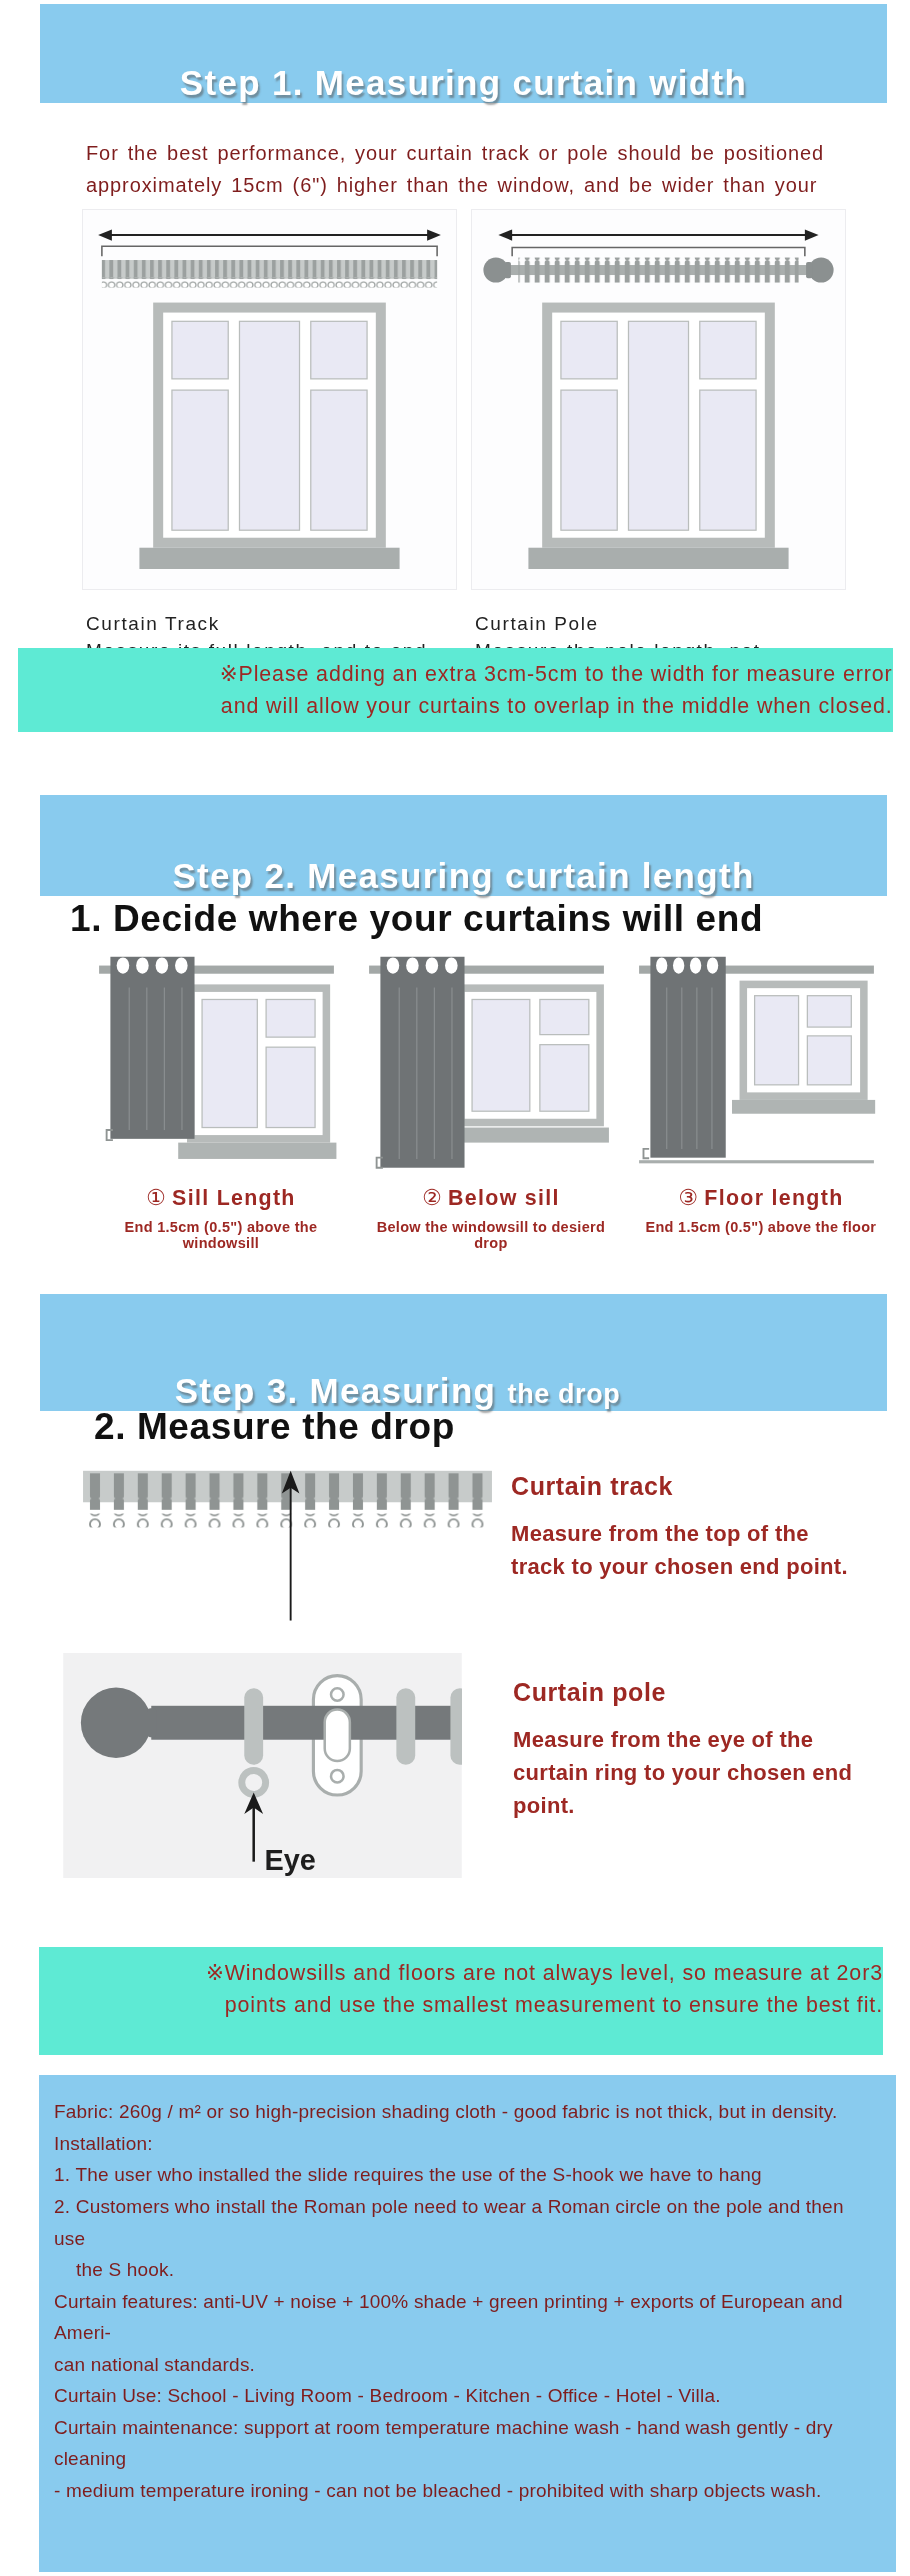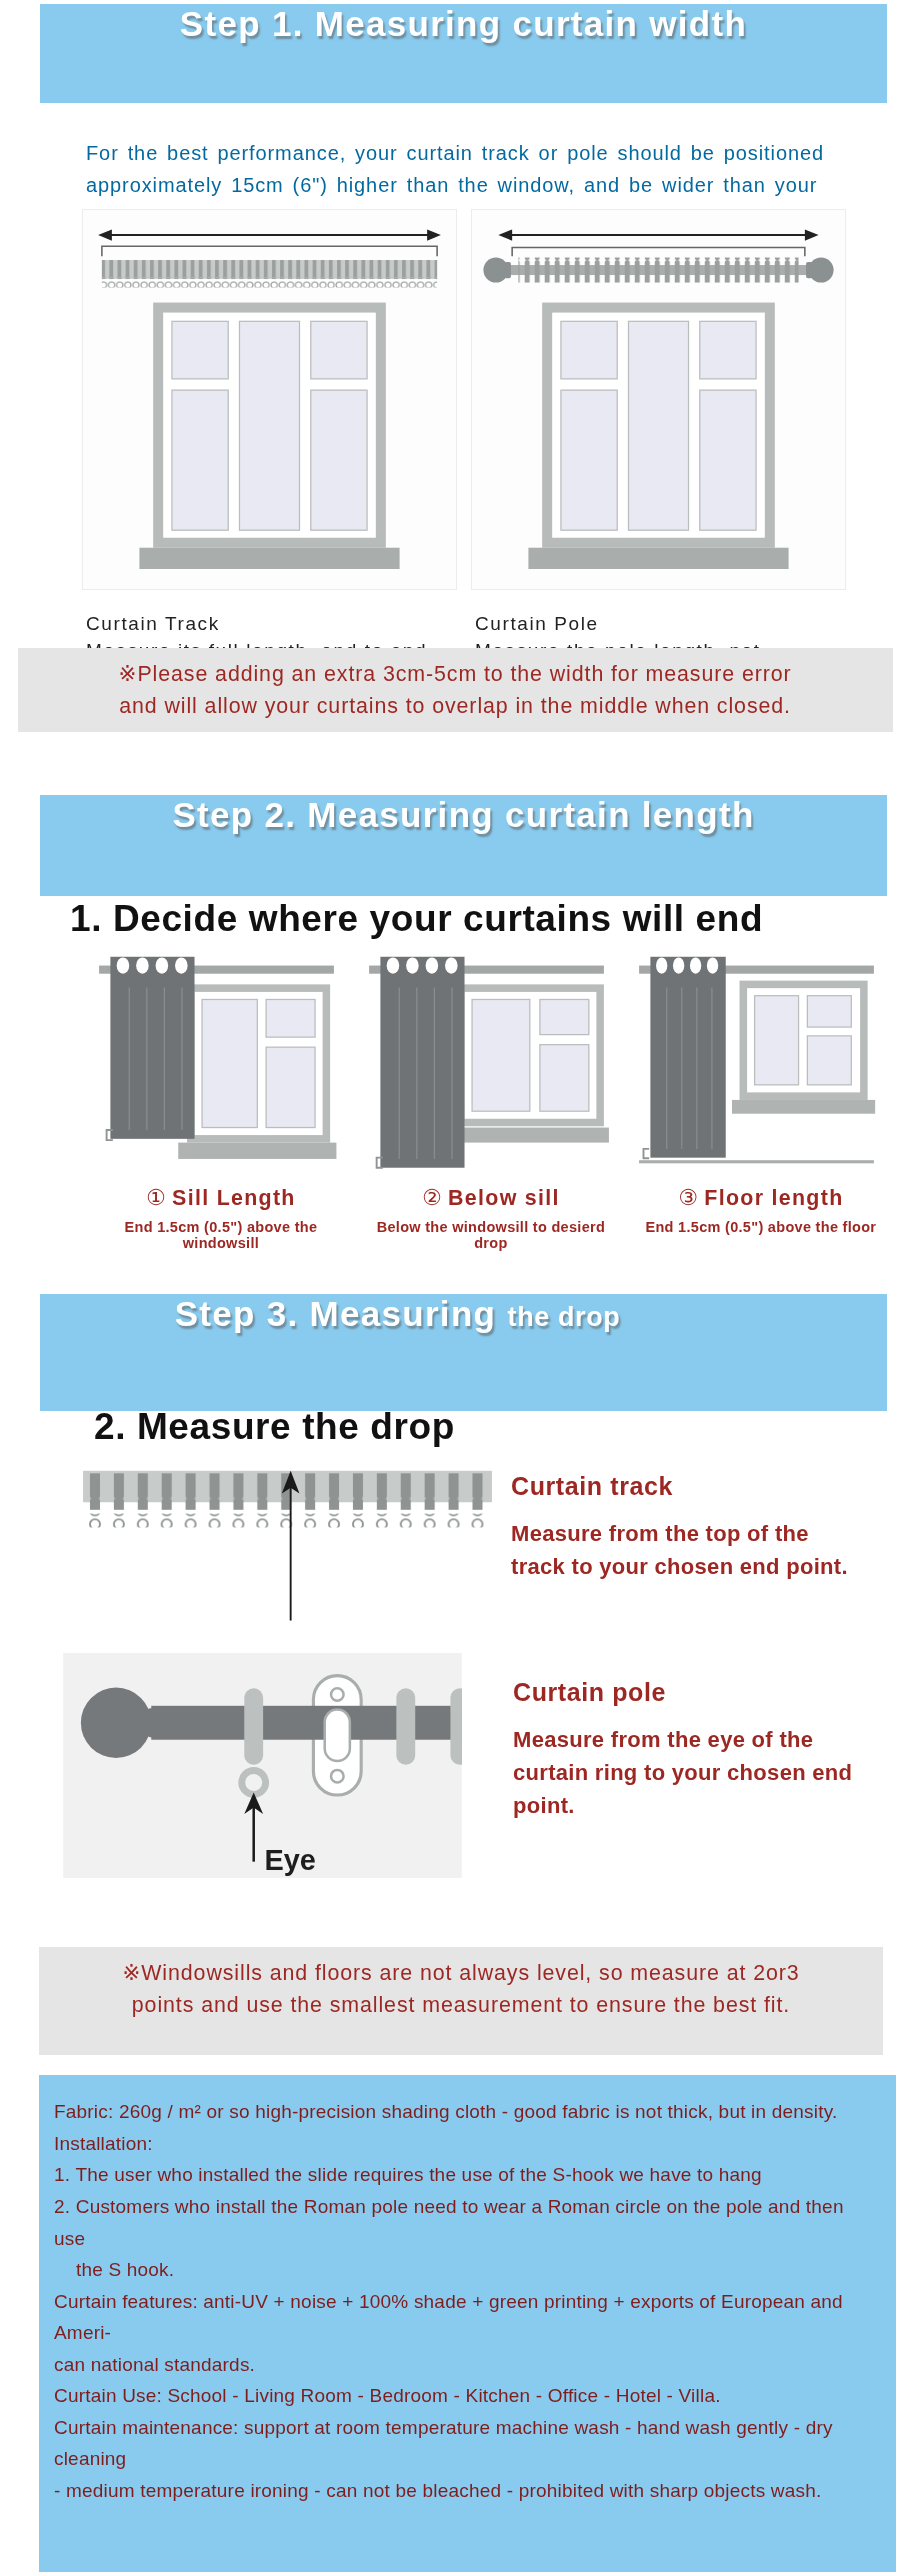--- a/index.html
+++ b/index.html
@@ -1,42 +1,42 @@
 <!DOCTYPE html>
 <html style="font-size:10px"><head>
 <meta charset="utf-8">
 <style>
   html,body{margin:0;padding:0;background:#fff;}
   .page{position:relative;width:910px;height:2576px;background:#ffffff;overflow:hidden;
         font-family:"Liberation Sans","DejaVu Sans",sans-serif;}
 
   
   .banner{position:absolute;left:40px;width:847px;height:99px;background:#89CBEE;
-          display:flex;align-items:flex-start;justify-content:center;}
+          display:flex;align-items:flex-end;justify-content:center;}
   .banner-text{color:#ffffff;font-size:35px;font-weight:700;letter-spacing:1.3px;
                text-shadow:1.9px 2.5px 1.9px rgba(90,90,90,0.55);white-space:nowrap;}
   .banner-sub{color:#ffffff;font-size:27px;font-weight:700;letter-spacing:0.6px;
               text-shadow:1.9px 2.5px 1.9px rgba(90,90,90,0.55);margin-left:11.3px;white-space:nowrap;}
   #banner1{top:3.8px;}
   #banner2{top:795px;height:101px;}
   #banner3{top:1294px;height:117px;}
   #banner3 .banner-inner{display:flex;align-items:baseline;position:relative;left:-66px;}
 
   
-  .intro{position:absolute;top:137px;left:86px;width:799px;color:#0369a1;
+  .intro{position:absolute;top:137px;left:86px;width:799px;color:#7f1d1d;
          font-size:20px;line-height:1.62;letter-spacing:0.9px;word-spacing:2.5px;}
   .fig-row{position:absolute;top:209px;left:82px;display:flex;gap:14px;}
   .winfig{width:375px;height:381px;background:#FDFDFE;border:0.6px solid #ECECEF;box-sizing:border-box;}
   .winfig svg{display:block;width:100%;height:100%;}
 
   .cap{position:absolute;color:#222;font-size:19px;line-height:1.42;letter-spacing:1.6px;}
   #cap-track{top:611px;left:86px;width:377px;}
   #cap-pole{top:611px;left:475px;width:403px;}
 
-  .notebox{position:absolute;background:#e5e5e5;color:#9D2823;text-align:center;
+  .notebox{position:absolute;background:#5eead4;color:#9D2823;text-align:right;
            font-size:21.4px;line-height:1.5;letter-spacing:0.9px;box-sizing:border-box;}
   #note1{top:648px;left:17.6px;width:875px;height:84px;padding-top:10px;}
   #note2{top:1947px;left:39px;width:844px;height:108px;padding-top:10px;}
 
   
   .black-heading{position:absolute;color:#111;font-size:37px;font-weight:700;letter-spacing:0.6px;}
   #heading1{top:898px;left:70px;}
   #heading2{top:1406px;left:94px;}
 
   

